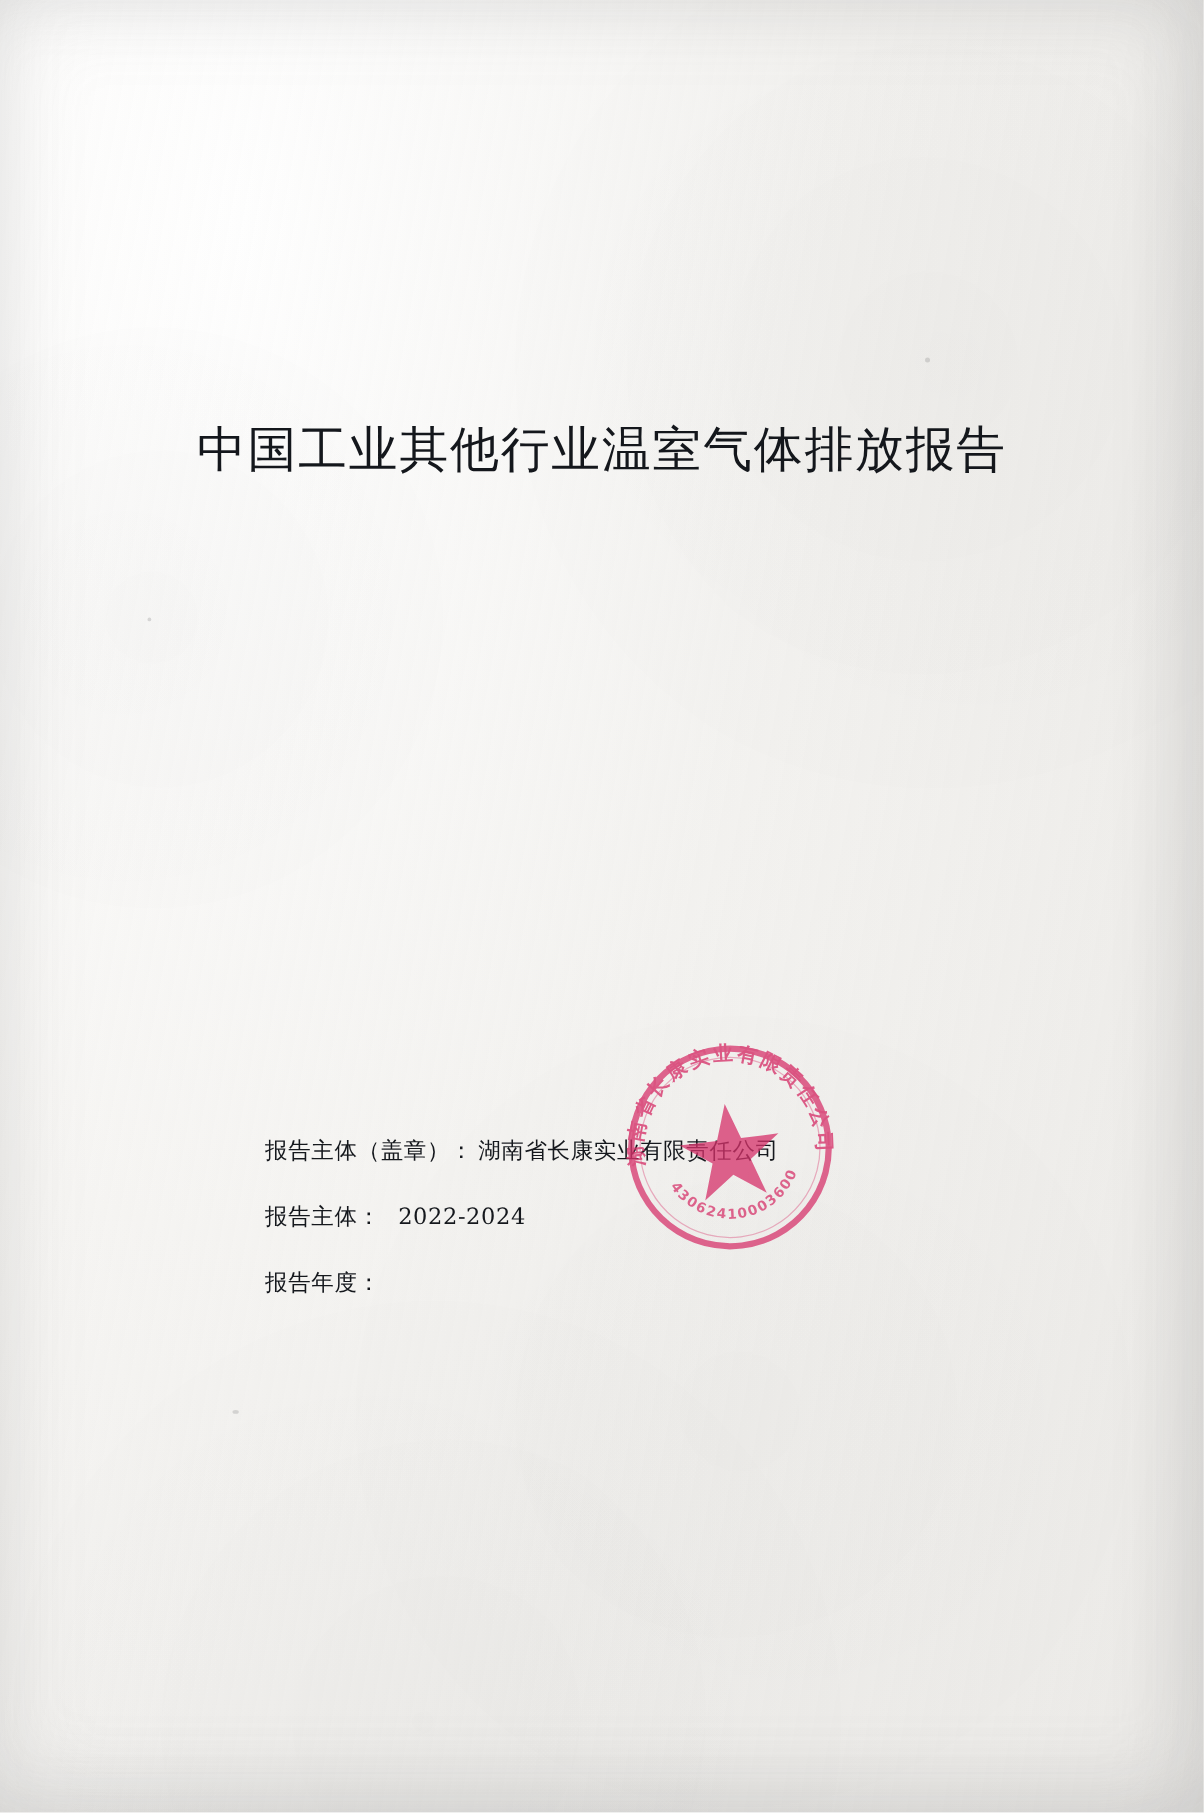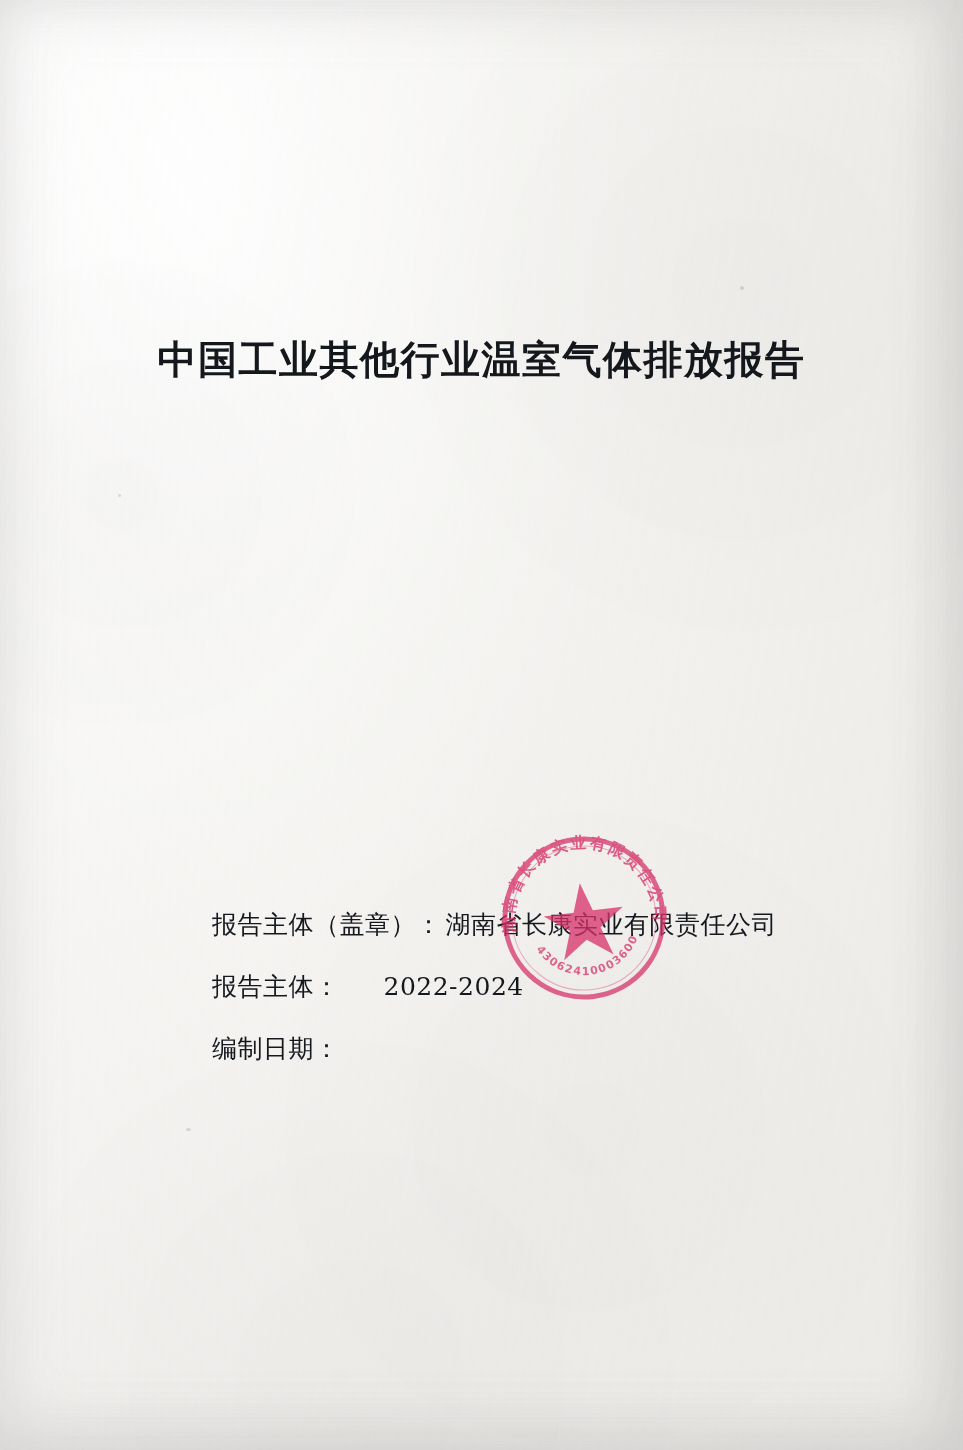--- a/index.html
+++ b/index.html
@@ -45,50 +45,50 @@
                 inset 0 -30px 55px rgba(160,160,160,0.10);
   }
 
   .doc-title {
     position: absolute;
     top: 333px;
     left: 0;
     width: 963px;
     text-align: center;
     font-size: 39px;
-    font-weight: 700;
+    font-weight: 400;
     letter-spacing: 1.5px;
     color: #14171c;
     font-family: "DejaVu Serif", "Liberation Serif", serif;
   }
 
   .meta-block {
     position: absolute;
     top: 908px;
     left: 212px;
     width: 640px;
   }
   .meta-row {
     display: flex;
     align-items: baseline;
-    font-size: 25px;
+    font-size: 18px;
     color: #15181d;
     margin-bottom: 29px;
     letter-spacing: 0.5px;
     font-family: "DejaVu Serif", "Liberation Serif", serif;
   }
   .meta-label {
     white-space: nowrap;
   }
   .meta-value {
     white-space: nowrap;
     margin-left: 4px;
   }
   .meta-value.indent {
-    margin-left: 44px;
+    margin-left: 14px;
   }
 
   
   .seal {
     position: absolute;
     left: 489px;
     top: 823px;
     width: 190px;
     height: 190px;
     transform: rotate(-7deg);
@@ -127,21 +127,21 @@
       <span class="meta-label">报告主体（盖章）：</span>
       <span class="meta-value">湖南省长康实业有限责任公司</span>
     </div>
 
     <div class="meta-row">
       <span class="meta-label">报告主体：</span>
       <span class="meta-value indent">2022-2024</span>
     </div>
 
     <div class="meta-row">
-      <span class="meta-label">编制日期：</span>
+      <span class="meta-label">报告年度：</span>
     </div>
 
   </div>
 
   <div class="seal">
     <svg class="seal-svg" width="190" height="190" viewBox="0 0 190 190" xmlns="http://www.w3.org/2000/svg">
       <defs>
         <path id="ringPath" d="M 95,95 m -70,0 a 70,70 0 1,1 140,0 a 70,70 0 1,1 -140,0"></path>
         <path id="codePath" d="M 95,95 m -57,0 a 57,57 0 1,0 114,0"></path>
       </defs>

